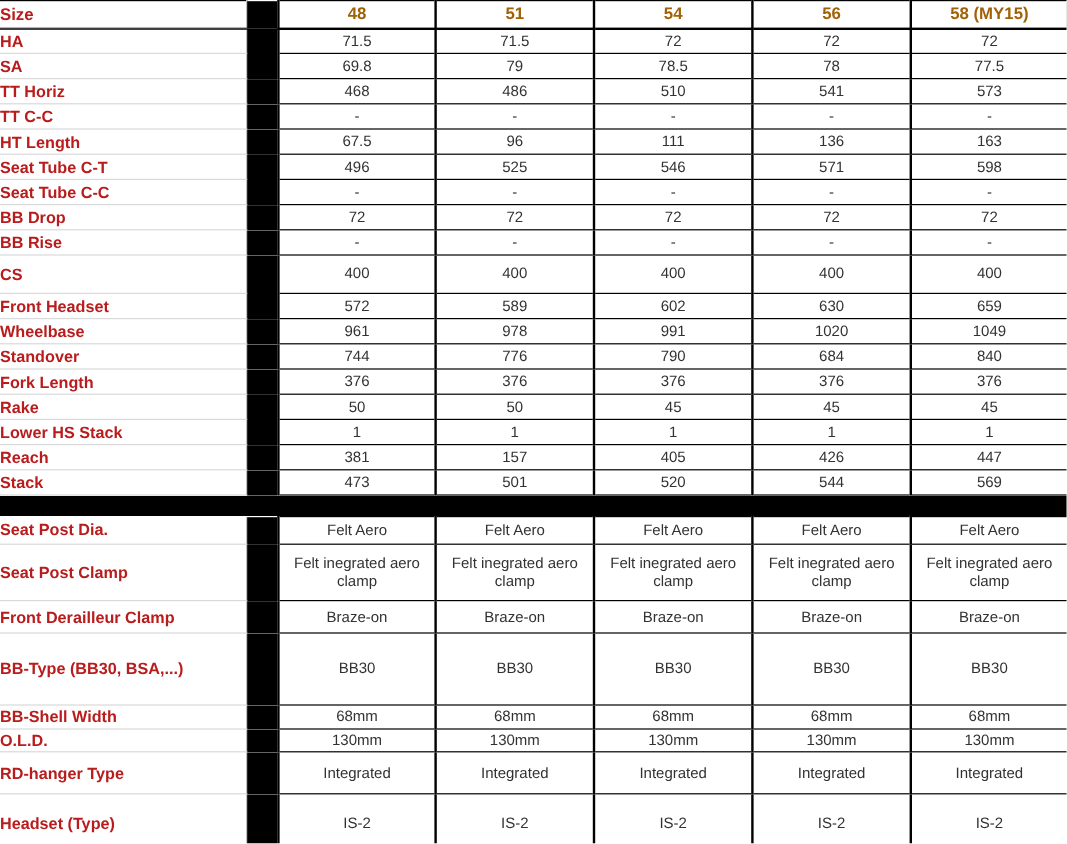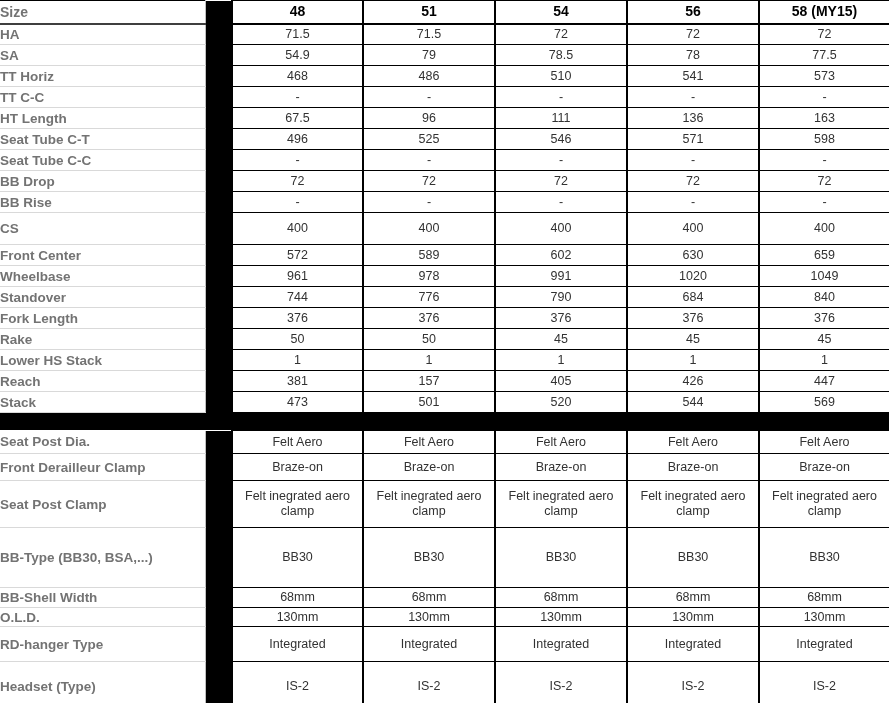--- a/index.html
+++ b/index.html
@@ -25,21 +25,21 @@
     overflow: hidden;
     vertical-align: middle;
     box-sizing: border-box;
   }
   
   td.label-cell {
     text-align: left;
     padding-left: 5px;
     font-weight: bold;
     font-size: 13.5px;
-    color: #737373;
+    color: #b91c1c;
     background: #ffffff;
     border-bottom: 1px solid #d9d9d9;
     border-right: 1px solid #bfbfbf;
     white-space: nowrap;
   }
   
   td.bar-cell {
     background: #000000;
     border: none;
   }
@@ -52,21 +52,21 @@
     border: 1px solid #000000;
     border-left-width: 2px;
     border-right-width: 2px;
     line-height: 1.2;
   }
   td.data-cell.lastcol { border-right: none; }
   
   tr.header-row td.data-cell {
     font-weight: bold;
     font-size: 14px;
-    color: #000000;
+    color: #a16207;
     border-top: 1px solid #000000;
     border-bottom: 2px solid #000000;
     box-shadow: 0 1px 0 #a6a6a6;
   }
   tr.header-row td.label-cell {
     font-size: 14px;
     border-top: 1px solid #000000;
     border-bottom: 2px solid #3f3f3f;
     box-shadow: 0 1px 0 #a6a6a6;
   }
@@ -110,21 +110,21 @@
           <td class="bar-cell"></td>
           <td class="data-cell">71.5</td>
           <td class="data-cell">71.5</td>
           <td class="data-cell">72</td>
           <td class="data-cell">72</td>
           <td class="data-cell lastcol">72</td>
         </tr>
         <tr class="geometry-row" style="height: 21px;">
           <td class="label-cell">SA</td>
           <td class="bar-cell"></td>
-          <td class="data-cell">54.9</td>
+          <td class="data-cell">69.8</td>
           <td class="data-cell">79</td>
           <td class="data-cell">78.5</td>
           <td class="data-cell">78</td>
           <td class="data-cell lastcol">77.5</td>
         </tr>
         <tr class="geometry-row" style="height: 21px;">
           <td class="label-cell">TT Horiz</td>
           <td class="bar-cell"></td>
           <td class="data-cell">468</td>
           <td class="data-cell">486</td>
@@ -189,21 +189,21 @@
         <tr class="geometry-row" style="height: 32px;">
           <td class="label-cell">CS</td>
           <td class="bar-cell"></td>
           <td class="data-cell">400</td>
           <td class="data-cell">400</td>
           <td class="data-cell">400</td>
           <td class="data-cell">400</td>
           <td class="data-cell lastcol">400</td>
         </tr>
         <tr class="geometry-row" style="height: 21px;">
-          <td class="label-cell">Front Center</td>
+          <td class="label-cell">Front Headset</td>
           <td class="bar-cell"></td>
           <td class="data-cell">572</td>
           <td class="data-cell">589</td>
           <td class="data-cell">602</td>
           <td class="data-cell">630</td>
           <td class="data-cell lastcol">659</td>
         </tr>
         <tr class="geometry-row" style="height: 21px;">
           <td class="label-cell">Wheelbase</td>
           <td class="bar-cell"></td>
@@ -272,38 +272,38 @@
         </tr>
         <tr class="spec-row" style="height: 23px;">
           <td class="label-cell">Seat Post Dia.</td>
           <td class="bar-cell"></td>
           <td class="data-cell">Felt Aero</td>
           <td class="data-cell">Felt Aero</td>
           <td class="data-cell">Felt Aero</td>
           <td class="data-cell">Felt Aero</td>
           <td class="data-cell lastcol">Felt Aero</td>
         </tr>
+        <tr class="spec-row" style="height: 47px;">
+          <td class="label-cell">Seat Post Clamp</td>
+          <td class="bar-cell"></td>
+          <td class="data-cell">Felt inegrated aero clamp</td>
+          <td class="data-cell">Felt inegrated aero clamp</td>
+          <td class="data-cell">Felt inegrated aero clamp</td>
+          <td class="data-cell">Felt inegrated aero clamp</td>
+          <td class="data-cell lastcol">Felt inegrated aero clamp</td>
+        </tr>
         <tr class="spec-row" style="height: 27px;">
           <td class="label-cell">Front Derailleur Clamp</td>
           <td class="bar-cell"></td>
           <td class="data-cell">Braze-on</td>
           <td class="data-cell">Braze-on</td>
           <td class="data-cell">Braze-on</td>
           <td class="data-cell">Braze-on</td>
           <td class="data-cell lastcol">Braze-on</td>
         </tr>
-        <tr class="spec-row" style="height: 47px;">
-          <td class="label-cell">Seat Post Clamp</td>
-          <td class="bar-cell"></td>
-          <td class="data-cell">Felt inegrated aero clamp</td>
-          <td class="data-cell">Felt inegrated aero clamp</td>
-          <td class="data-cell">Felt inegrated aero clamp</td>
-          <td class="data-cell">Felt inegrated aero clamp</td>
-          <td class="data-cell lastcol">Felt inegrated aero clamp</td>
-        </tr>
         <tr class="spec-row" style="height: 60px;">
           <td class="label-cell">BB-Type (BB30, BSA,...)</td>
           <td class="bar-cell"></td>
           <td class="data-cell">BB30</td>
           <td class="data-cell">BB30</td>
           <td class="data-cell">BB30</td>
           <td class="data-cell">BB30</td>
           <td class="data-cell lastcol">BB30</td>
         </tr>
         <tr class="spec-row" style="height: 20px;">

